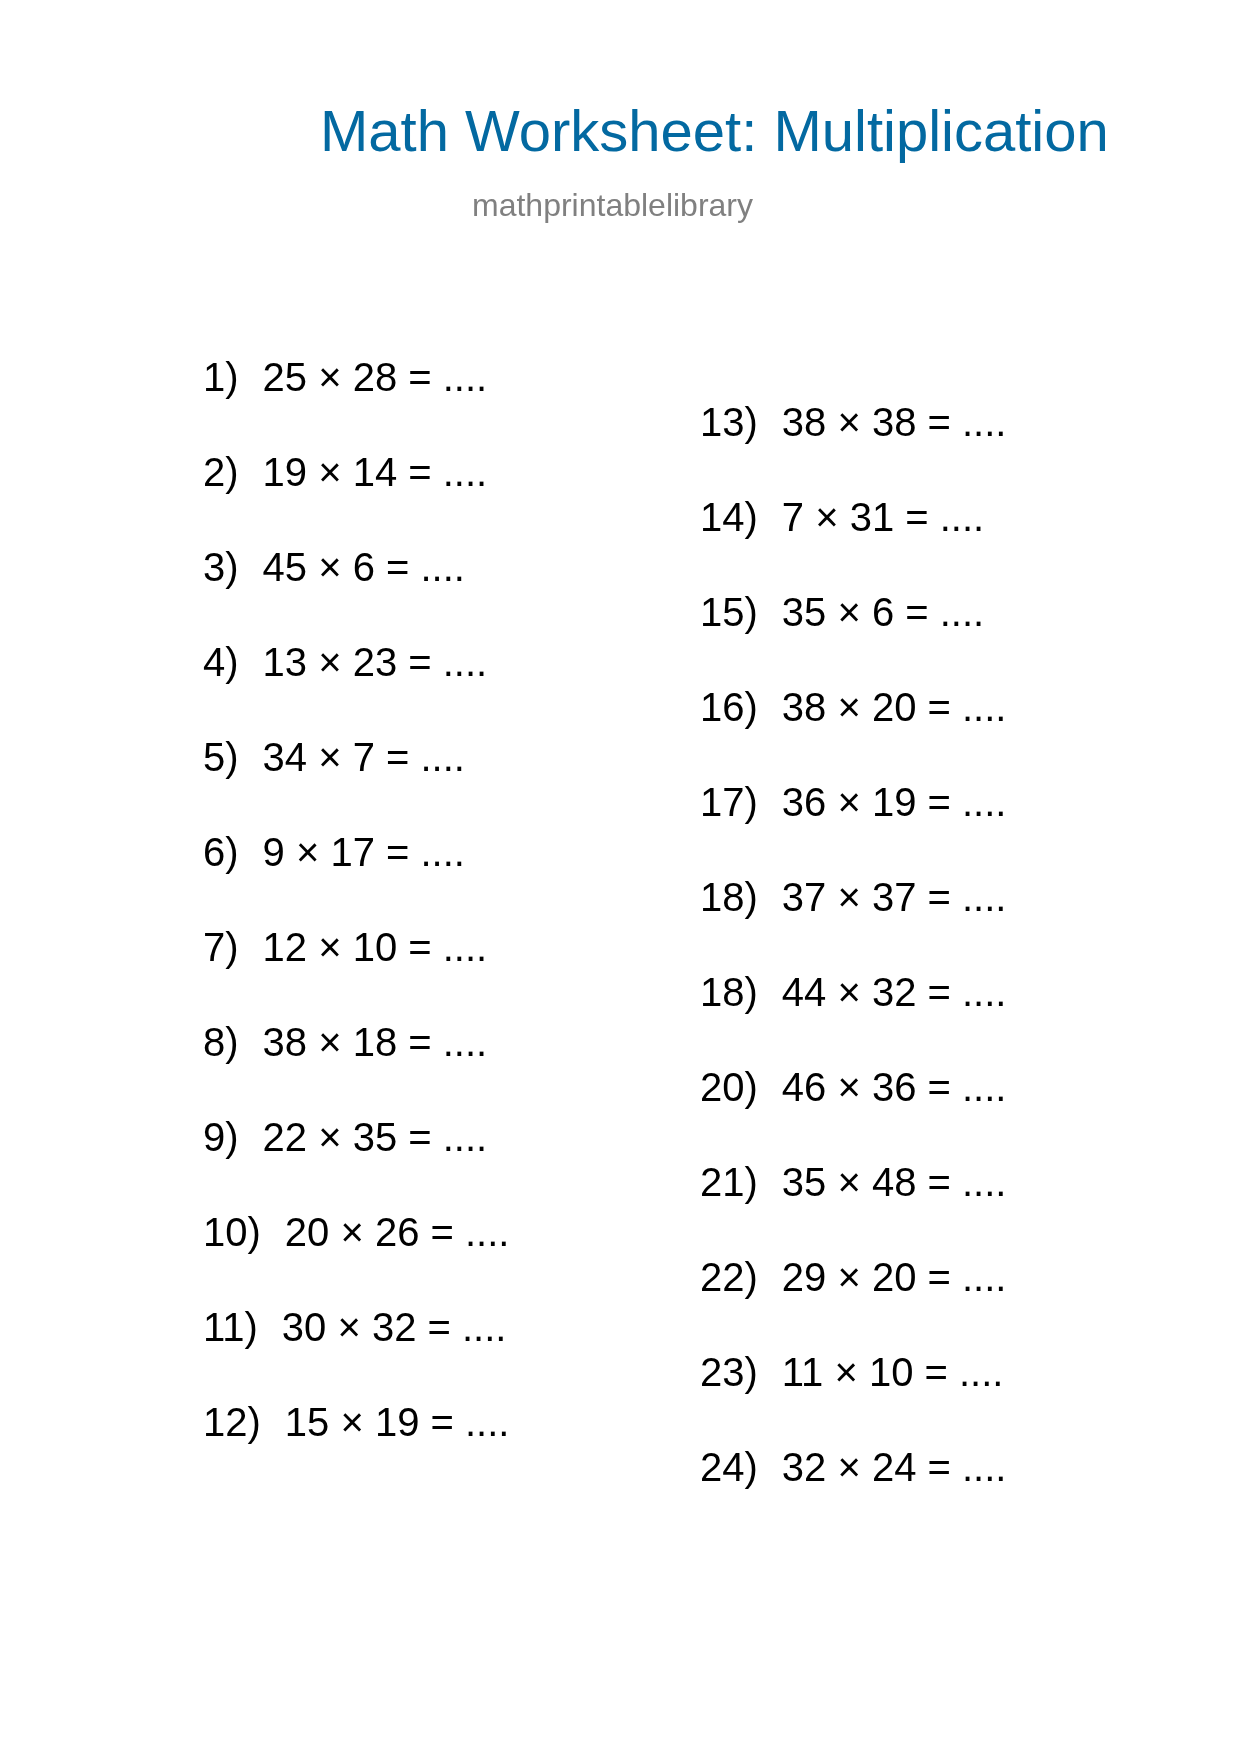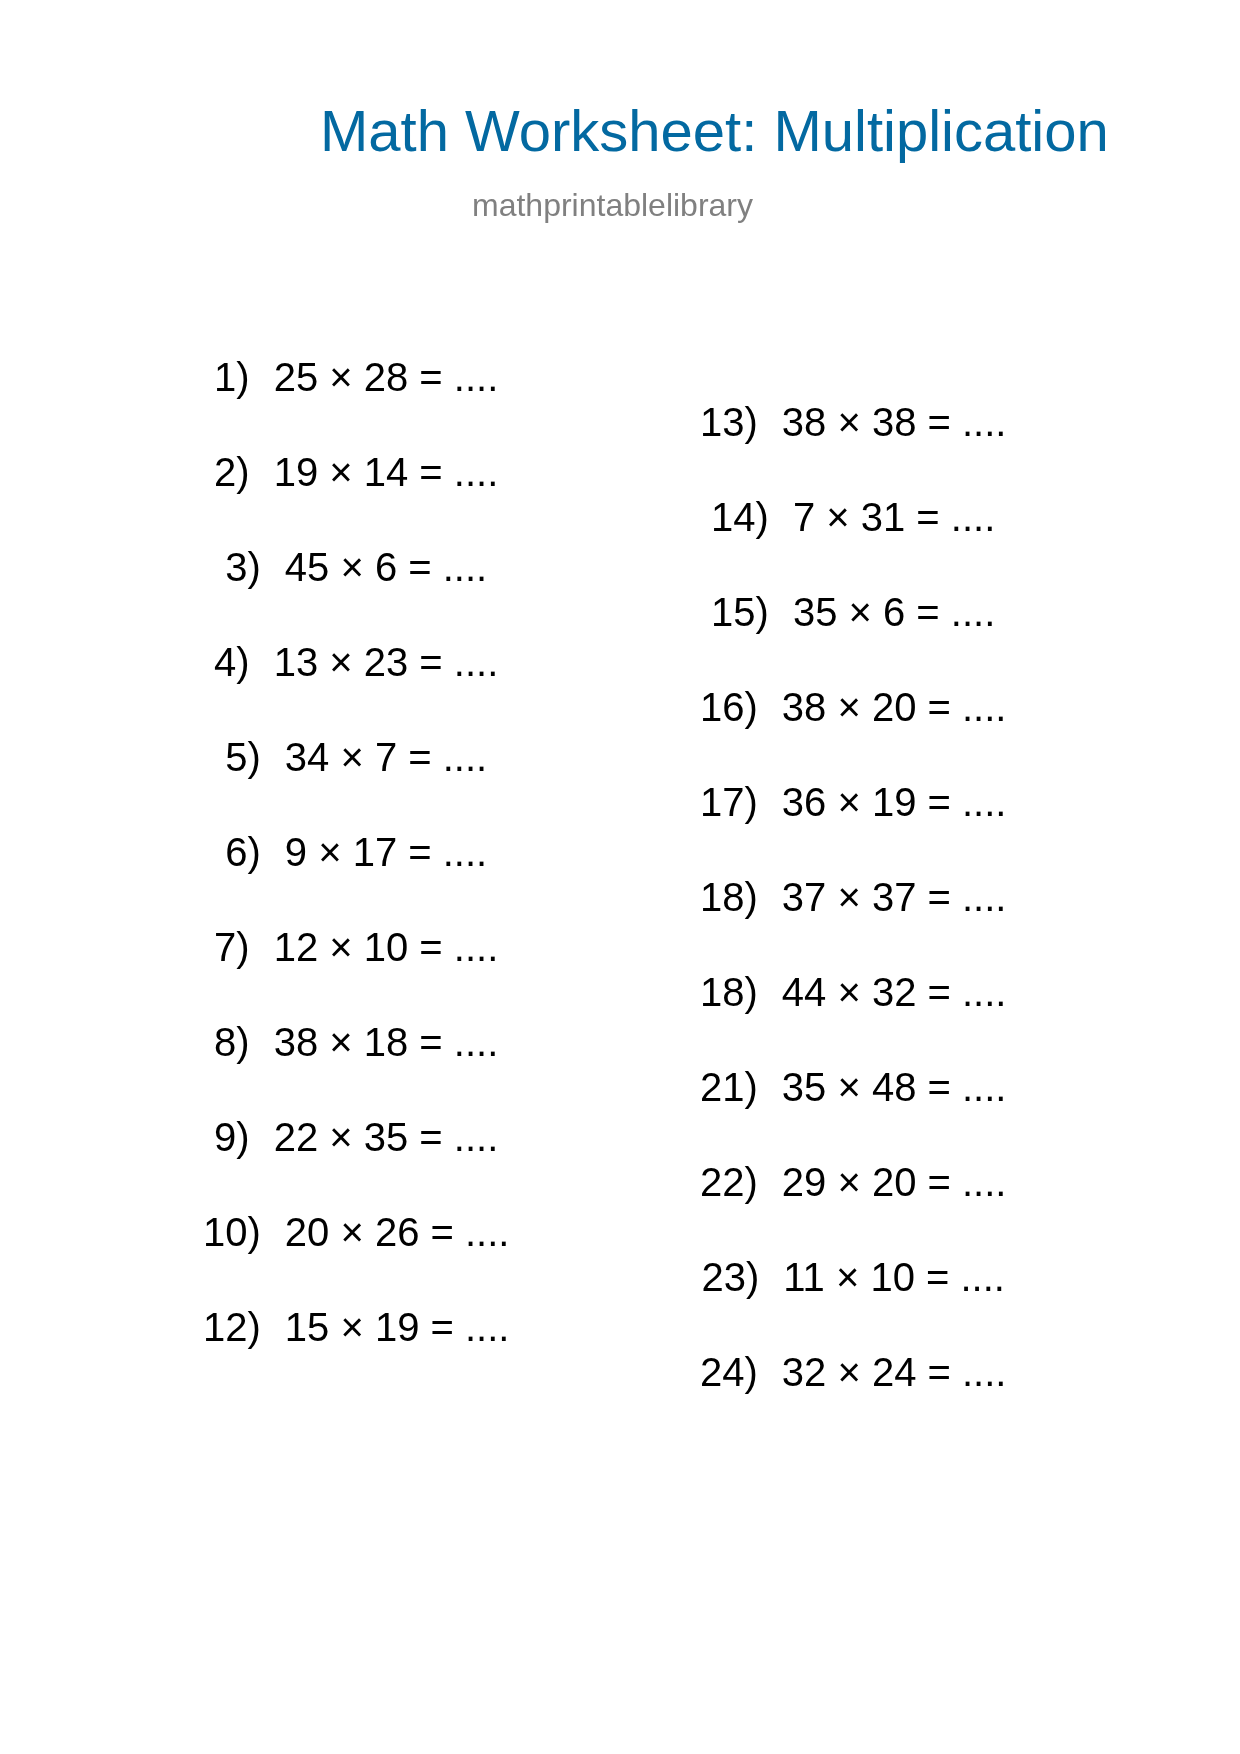--- a/index.html
+++ b/index.html
@@ -5,49 +5,51 @@
   html, body { margin: 0; padding: 0; background: #ffffff; }
   body { width: 1240px; height: 1754px; position: relative; overflow: hidden;
          font-family: "Liberation Sans", sans-serif; color: #000; }
   .title { position: absolute; left: 320px; top: 98px; font-size: 58px; line-height: 66px;
            white-space: nowrap; color: #0369a1; }
   .subtitle { position: absolute; left: 472px; top: 182px; font-size: 32px; line-height: 46px;
               white-space: nowrap; color: #808080; }
   .col { position: absolute; top: 354px; }
   .col.left { left: 203px; }
   .col.right { left: 700px; margin-top: 45px; }
-  .problem { height: 95px; font-size: 40px; line-height: 46px; white-space: nowrap; text-align: center; }
+  .problem { height: 95px; font-size: 40px; line-height: 46px; white-space: nowrap; }
   .num { display: inline-block; }
   .expr { display: inline-block; margin-left: 24px; }
 </style>
 </head>
 <body>
 
 <div class="title">Math Worksheet: Multiplication</div>
 <div class="subtitle">mathprintablelibrary</div>
 
 <div class="col left">
   <div class="problem"><span class="num">1)</span><span class="expr">25 × 28 = ....</span></div>
   <div class="problem"><span class="num">2)</span><span class="expr">19 × 14 = ....</span></div>
   <div class="problem"><span class="num">3)</span><span class="expr">45 × 6 = ....</span></div>
   <div class="problem"><span class="num">4)</span><span class="expr">13 × 23 = ....</span></div>
   <div class="problem"><span class="num">5)</span><span class="expr">34 × 7 = ....</span></div>
   <div class="problem"><span class="num">6)</span><span class="expr">9 × 17 = ....</span></div>
   <div class="problem"><span class="num">7)</span><span class="expr">12 × 10 = ....</span></div>
   <div class="problem"><span class="num">8)</span><span class="expr">38 × 18 = ....</span></div>
   <div class="problem"><span class="num">9)</span><span class="expr">22 × 35 = ....</span></div>
   <div class="problem"><span class="num">10)</span><span class="expr">20 × 26 = ....</span></div>
+  <div class="problem"><span class="num">11)</span><span class="expr">30 × 32 = ....</span></div>
   <div class="problem"><span class="num">12)</span><span class="expr">15 × 19 = ....</span></div>
 </div>
 
 <div class="col right">
   <div class="problem"><span class="num">13)</span><span class="expr">38 × 38 = ....</span></div>
   <div class="problem"><span class="num">14)</span><span class="expr">7 × 31 = ....</span></div>
   <div class="problem"><span class="num">15)</span><span class="expr">35 × 6 = ....</span></div>
   <div class="problem"><span class="num">16)</span><span class="expr">38 × 20 = ....</span></div>
   <div class="problem"><span class="num">17)</span><span class="expr">36 × 19 = ....</span></div>
   <div class="problem"><span class="num">18)</span><span class="expr">37 × 37 = ....</span></div>
   <div class="problem"><span class="num">18)</span><span class="expr">44 × 32 = ....</span></div>
+  <div class="problem"><span class="num">20)</span><span class="expr">46 × 36 = ....</span></div>
   <div class="problem"><span class="num">21)</span><span class="expr">35 × 48 = ....</span></div>
   <div class="problem"><span class="num">22)</span><span class="expr">29 × 20 = ....</span></div>
   <div class="problem"><span class="num">23)</span><span class="expr">11 × 10 = ....</span></div>
   <div class="problem"><span class="num">24)</span><span class="expr">32 × 24 = ....</span></div>
 </div>
 
 </body></html>

